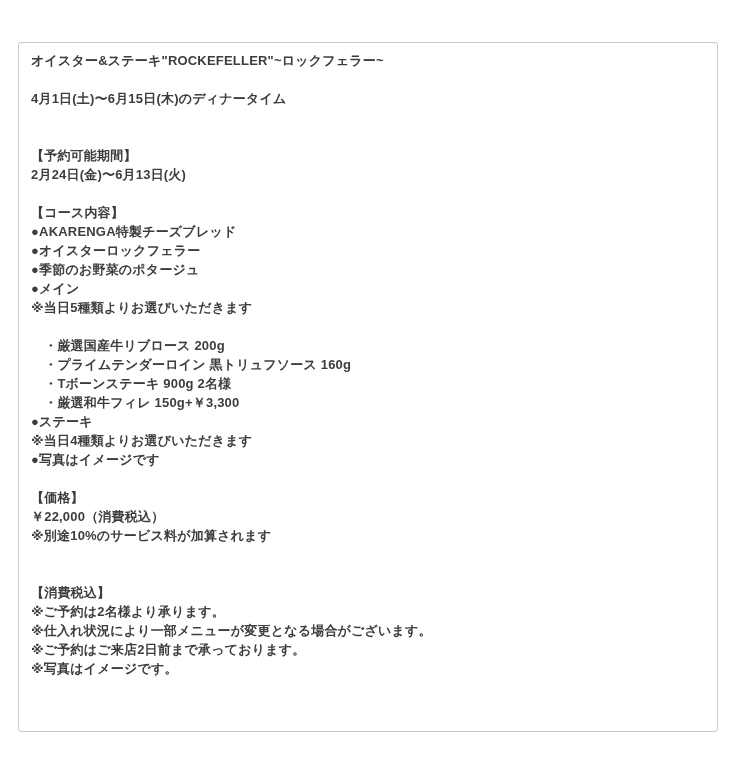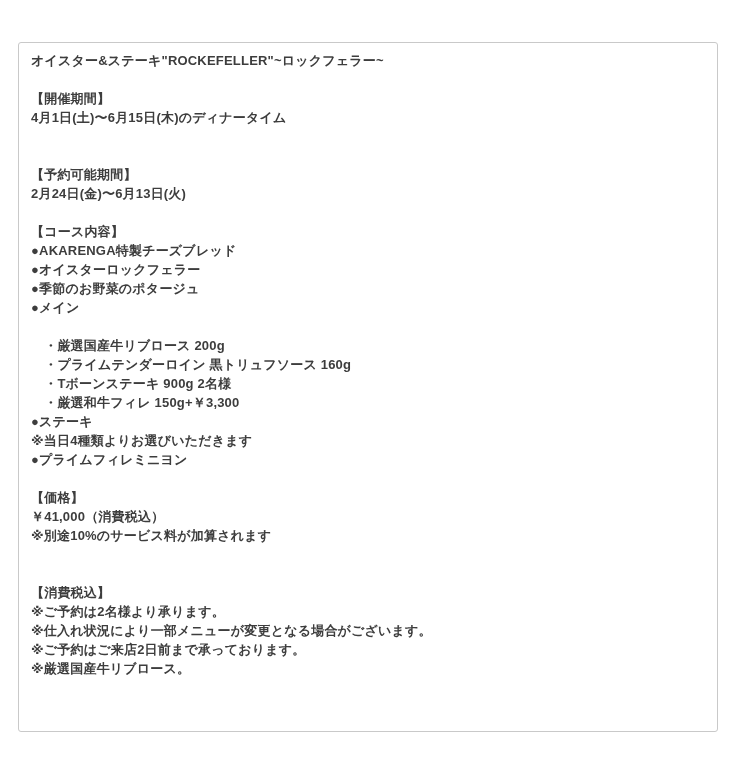--- a/index.html
+++ b/index.html
@@ -36,44 +36,44 @@
     white-space: pre;
     letter-spacing: 0.2px;
   }
 </style>
 </head>
 <body>
 
 <div class="card">
   <div class="line">オイスター&amp;ステーキ"ROCKEFELLER"~ロックフェラー~</div>
   <div class="line"></div>
-  <div class="line">【開催期間】</div>
   <div class="line">4月1日(土)〜6月15日(木)のディナータイム</div>
   <div class="line"></div>
   <div class="line"></div>
   <div class="line">【予約可能期間】</div>
   <div class="line">2月24日(金)〜6月13日(火)</div>
   <div class="line"></div>
   <div class="line">【コース内容】</div>
   <div class="line">●AKARENGA特製チーズブレッド</div>
   <div class="line">●オイスターロックフェラー</div>
   <div class="line">●季節のお野菜のポタージュ</div>
   <div class="line">●メイン</div>
+  <div class="line">※当日5種類よりお選びいただきます</div>
   <div class="line"></div>
   <div class="line">　・厳選国産牛リブロース 200g</div>
   <div class="line">　・プライムテンダーロイン 黒トリュフソース 160g</div>
   <div class="line">　・Tボーンステーキ 900g 2名様</div>
   <div class="line">　・厳選和牛フィレ 150g+￥3,300</div>
   <div class="line">●ステーキ</div>
   <div class="line">※当日4種類よりお選びいただきます</div>
-  <div class="line">●プライムフィレミニヨン</div>
+  <div class="line">●写真はイメージです</div>
   <div class="line"></div>
   <div class="line">【価格】</div>
-  <div class="line">￥41,000（消費税込）</div>
+  <div class="line">￥22,000（消費税込）</div>
   <div class="line">※別途10%のサービス料が加算されます</div>
   <div class="line"></div>
   <div class="line"></div>
   <div class="line">【消費税込】</div>
   <div class="line">※ご予約は2名様より承ります。</div>
   <div class="line">※仕入れ状況により一部メニューが変更となる場合がございます。</div>
   <div class="line">※ご予約はご来店2日前まで承っております。</div>
-  <div class="line">※厳選国産牛リブロース。</div>
+  <div class="line">※写真はイメージです。</div>
 </div>
 
 </body></html>

